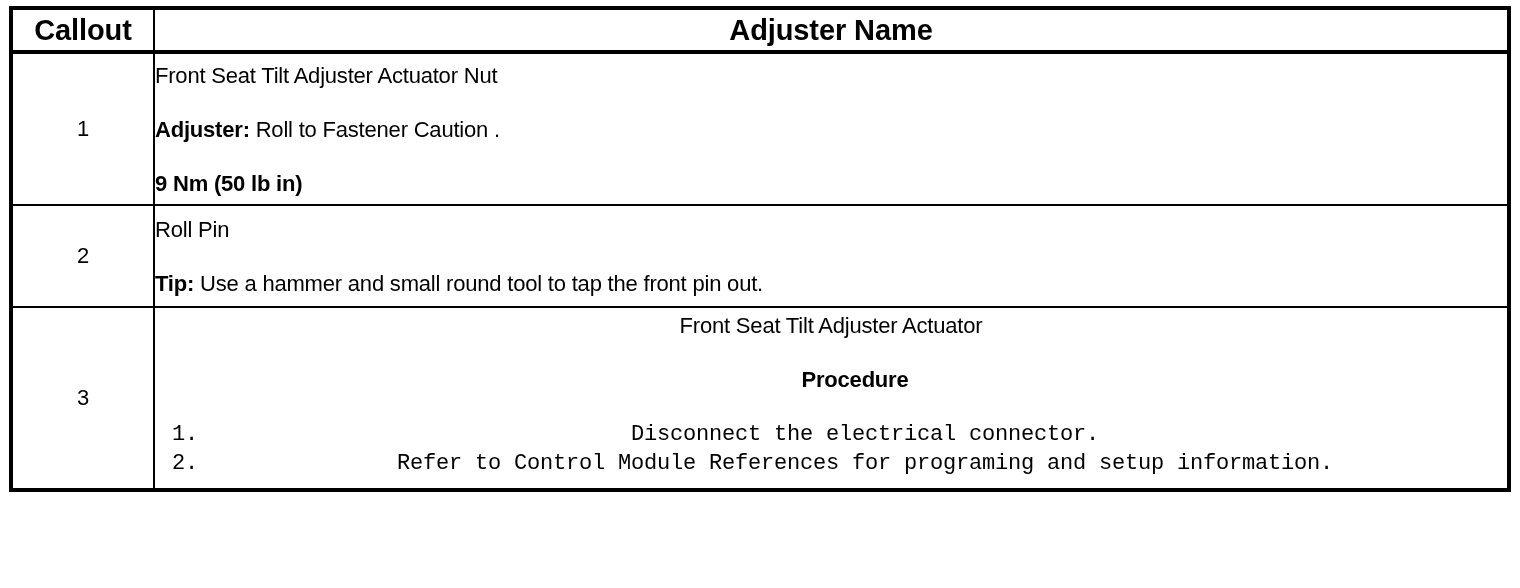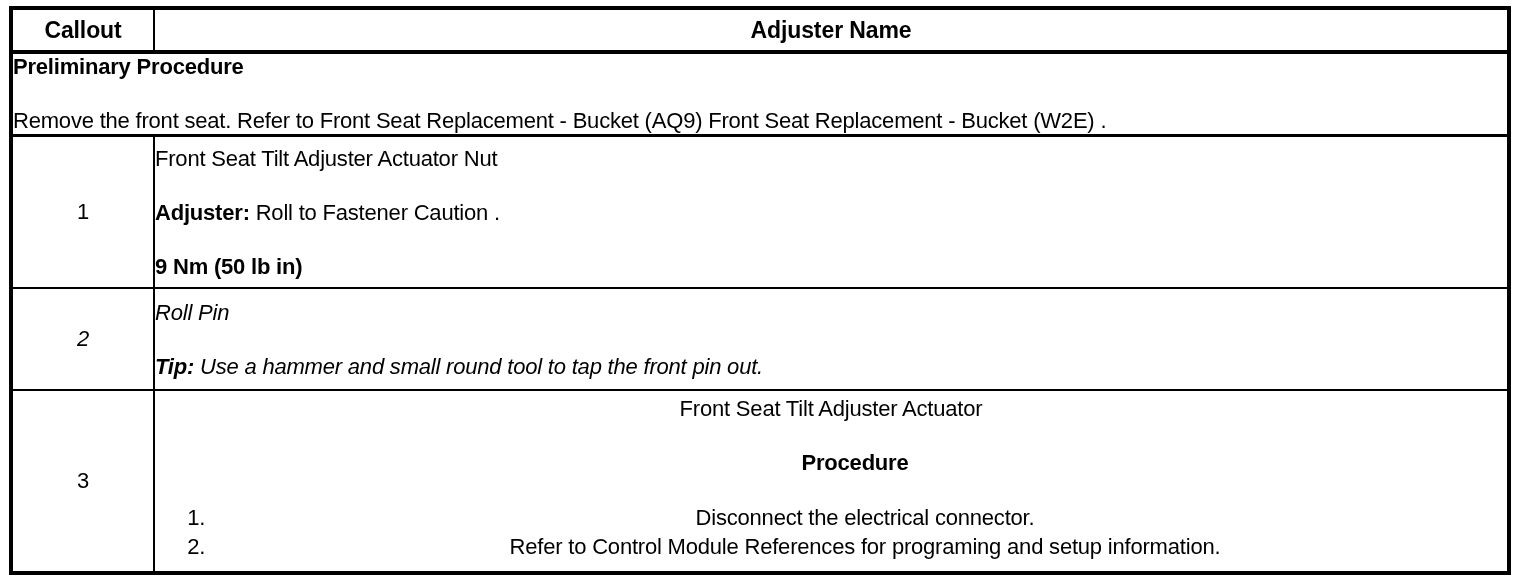--- a/index.html
+++ b/index.html
@@ -41,21 +41,21 @@
   }
 
   col.col-callout { width: 143px; }
   col.col-name    { width: 1355px; }
 
   
   .hdr-cell {
     height: 40px;
     text-align: center;
     font-weight: bold;
-    font-size: 23px;
+    font-size: 29px;
     letter-spacing: -0.1px;
     border-bottom-width: 4px !important;
   }
 
   
   .prelim-cell {
     padding: 10px 6px 12px 6px;
     border-bottom-width: 3px !important;
   }
   .prelim-title {
@@ -102,30 +102,31 @@
   .sub-heading {
     font-weight: bold;
     margin-left: 48px !important;
   }
 
   ol.proc-list {
     margin: 27px 0 6px 0;
     padding: 0 0 0 56px;
     list-style-position: outside;
     list-style-type: decimal;
+    font-family: Liberation Mono, monospace;
   }
   ol.proc-list li {
     font-size: 22px;
     line-height: 29px;
     padding-left: 12px;
     letter-spacing: -0.2px;
   }
 
   .row1-cell { height: 150px; margin-left: 24px; }
-  .row2-cell { height: 100px; font-style: italic; }
+  .row2-cell { height: 100px; }
   .row3-cell { height: 180px; text-align: center; }
 </style>
 </head>
 <body>
 
 <div class="page">
 
   <table class="component-table">
     <colgroup>
       <col class="col-callout">
@@ -134,26 +135,20 @@
 
     <thead>
       <tr>
         <th class="hdr-cell">Callout</th>
         <th class="hdr-cell">Adjuster Name</th>
       </tr>
     </thead>
 
     <tbody>
 
-      <tr>
-        <td class="prelim-cell" colspan="2">
-          <div class="prelim-title">Preliminary Procedure</div>
-          <div class="prelim-body">Remove the front seat. Refer to Front Seat Replacement - Bucket (AQ9) Front Seat Replacement - Bucket (W2E) .</div>
-        </td>
-      </tr>
 
       <tr>
         <td class="callout-cell row1-cell">1</td>
         <td class="name-cell row1-cell">
           <p>Front Seat Tilt Adjuster Actuator Nut</p>
           <p><span class="lead-strong">Adjuster:</span><span> Roll to Fastener Caution .</span></p>
           <p class="torque">9 Nm (50 lb in)</p>
         </td>
       </tr>
 

